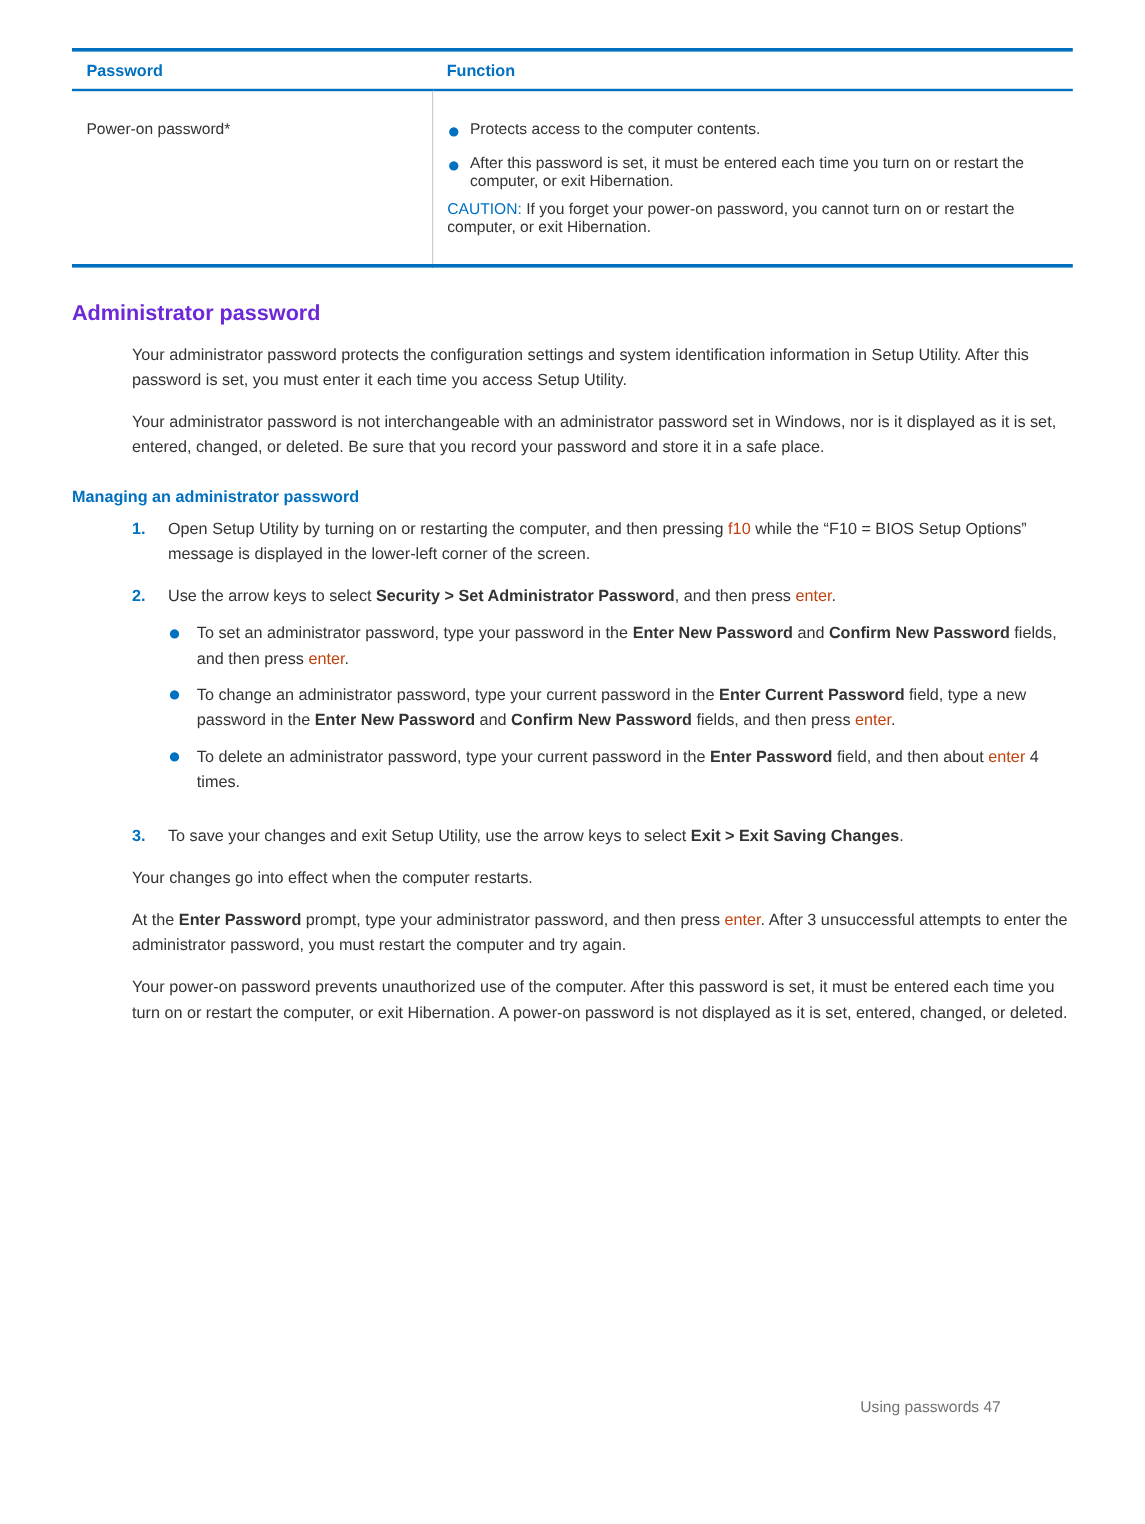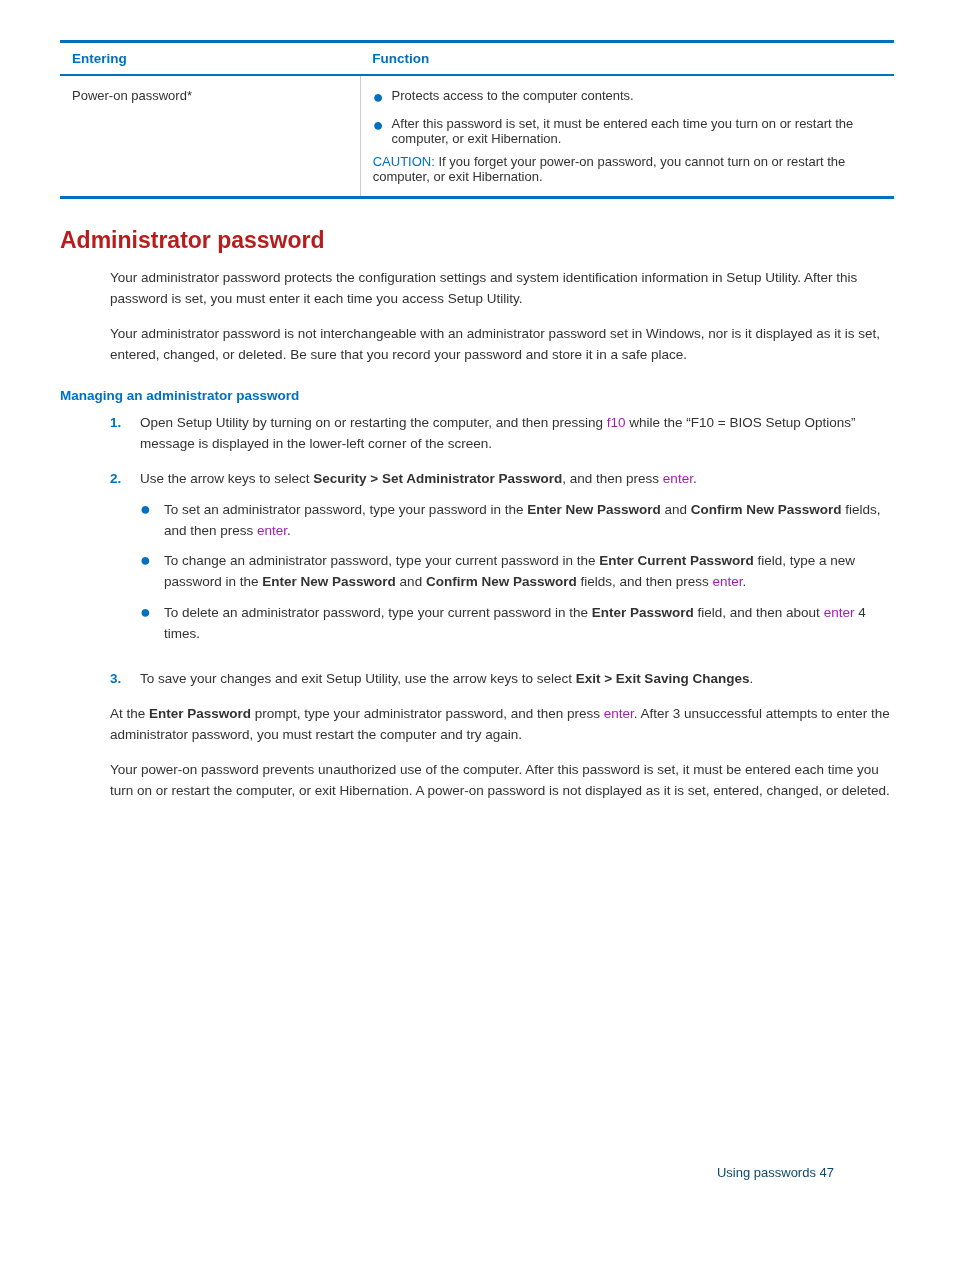--- a/index.html
+++ b/index.html
@@ -26,21 +26,21 @@
     }
     .password-table th {
       color: #0070c0;
       font-weight: bold;
       font-size: 13.5px;
       padding: 8px 12px;
       text-align: left;
       border-bottom: 2px solid #0070c0;
     }
     .password-table td {
-      padding: 12px 12px;
+      padding: 24px 12px;
       vertical-align: top;
       font-size: 13px;
     }
     .password-table td.pw-col {
       width: 36%;
       border-right: 1px solid #ccc;
     }
     .password-table td.fn-col {
       width: 64%;
     }
@@ -73,22 +73,22 @@
     .footnote-row td {
       font-size: 12px;
       color: #444;
       padding: 6px 12px;
       border-top: 1px solid #ccc;
       font-style: italic;
     }
 
     
     .section-h1 {
-      color: #b91c1c;
-      font-size: 23px;
+      color: #6d28d9;
+      font-size: 18px;
       font-weight: bold;
       margin-top: 28px;
       margin-bottom: 14px;
     }
     .section-h2 {
       color: #0070c0;
       font-size: 13.5px;
       font-weight: bold;
       margin-top: 22px;
       margin-bottom: 10px;
@@ -146,47 +146,47 @@
     .sub-bullet-dot {
       color: #0070c0;
       font-size: 18px;
       margin-right: 8px;
       margin-top: -3px;
       line-height: 1.4;
       min-width: 16px;
     }
 
     
-    .link-blue { color: #a21caf; }
+    .link-blue { color: #c2410c; }
     .bold { font-weight: bold; }
 
     
     .page-footer {
       position: absolute;
       bottom: 40px;
       right: 60px;
       font-size: 13px;
-      color: #0c4a6e;
+      color: #737373;
       text-align: right;
     }
 
     .content-wrapper {
       position: relative;
       min-height: 1180px;
     }
   </style>
 </head>
 <body>
 
 <div class="content-wrapper">
 
   <table class="password-table">
     <thead>
       <tr>
-        <th>Entering</th>
+        <th>Password</th>
         <th>Function</th>
       </tr>
     </thead>
     <tbody>
       <tr>
         <td class="pw-col">Power-on password*</td>
         <td class="fn-col">
           <ul class="bullet-list">
             <li>
               <span class="bullet-dot">●</span>
@@ -256,20 +256,21 @@
       </li>
 
       <li>
         <span class="num-label">3.</span>
         <span class="num-content">
           <span>To save your changes and exit Setup Utility, use the arrow keys to select </span><span class="bold">Exit &gt; Exit Saving Changes</span><span>.</span>
         </span>
       </li>
     </ol>
 
+    <p class="body-para-full">Your changes go into effect when the computer restarts.</p>
   </div>
 
 
   <p class="body-para">
     <span>At the </span><span class="bold">Enter Password</span><span> prompt, type your administrator password, and then press </span><span class="link-blue">enter</span><span>. After 3 unsuccessful attempts to enter the administrator password, you must restart the computer and try again.</span>
   </p>
 
 
   <p class="body-para">Your power-on password prevents unauthorized use of the computer. After this password is set, it must be entered each time you turn on or restart the computer, or exit Hibernation. A power-on password is not displayed as it is set, entered, changed, or deleted.</p>
 

